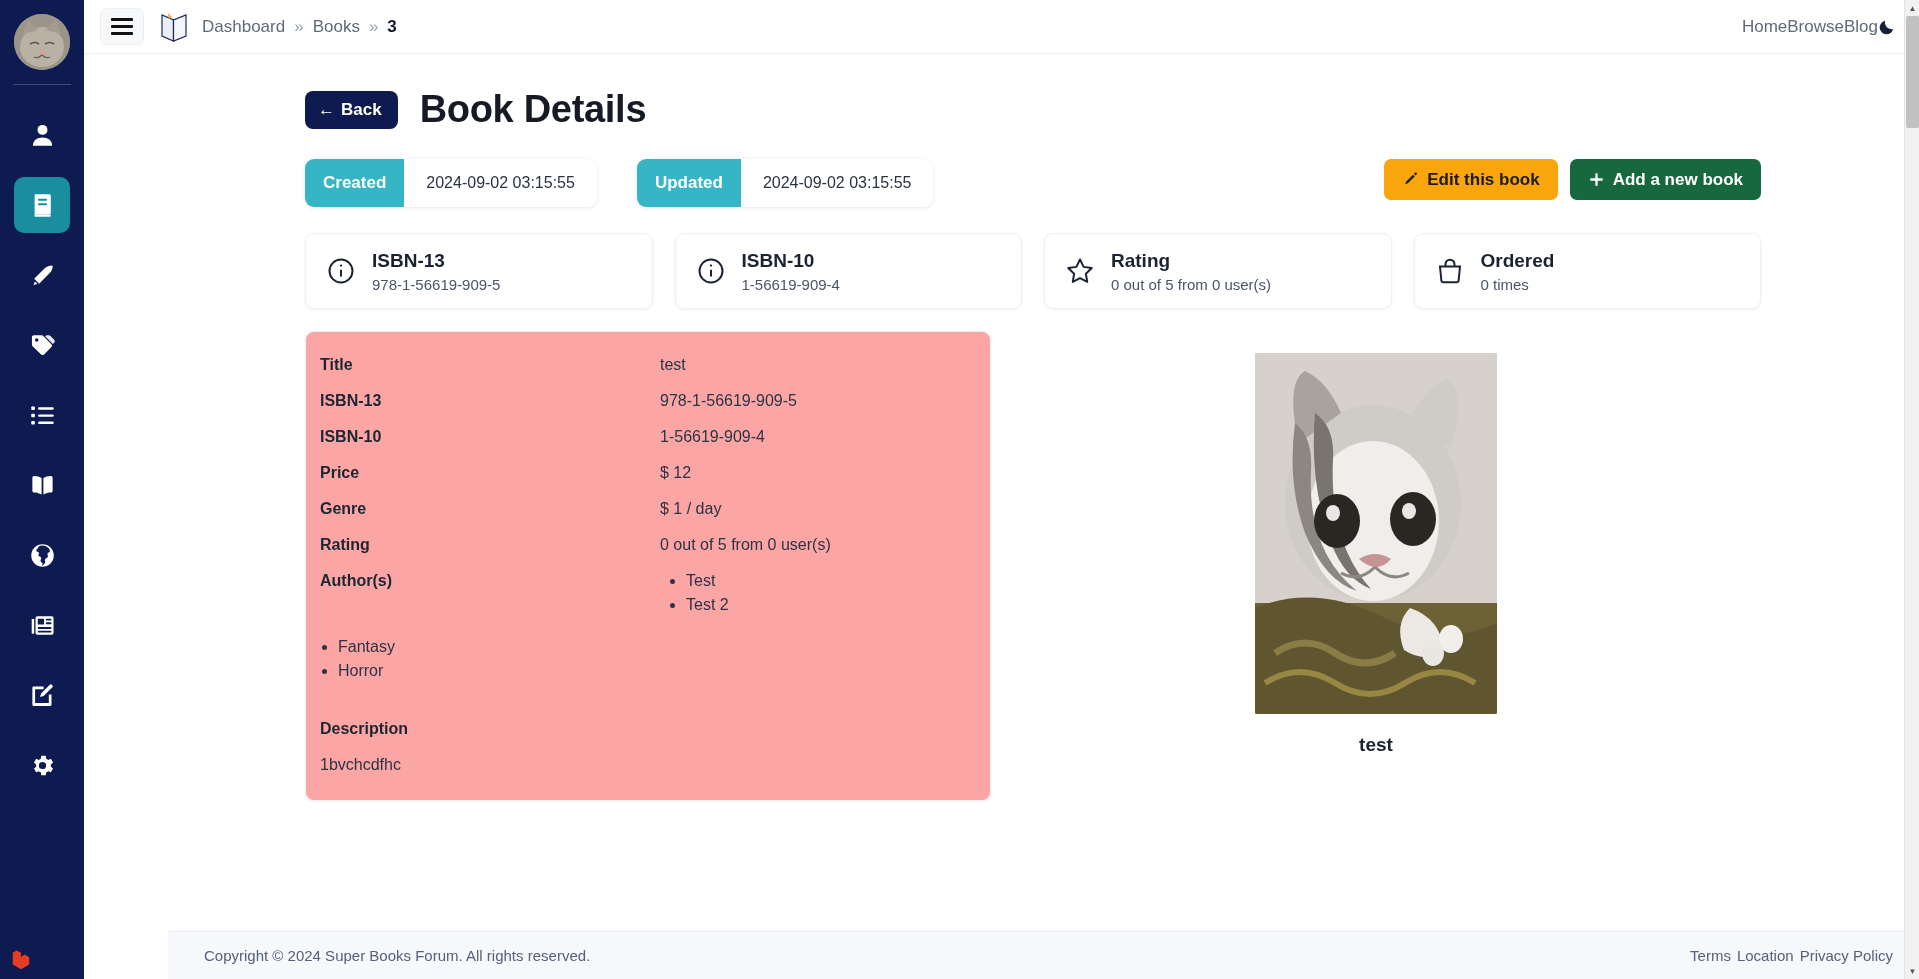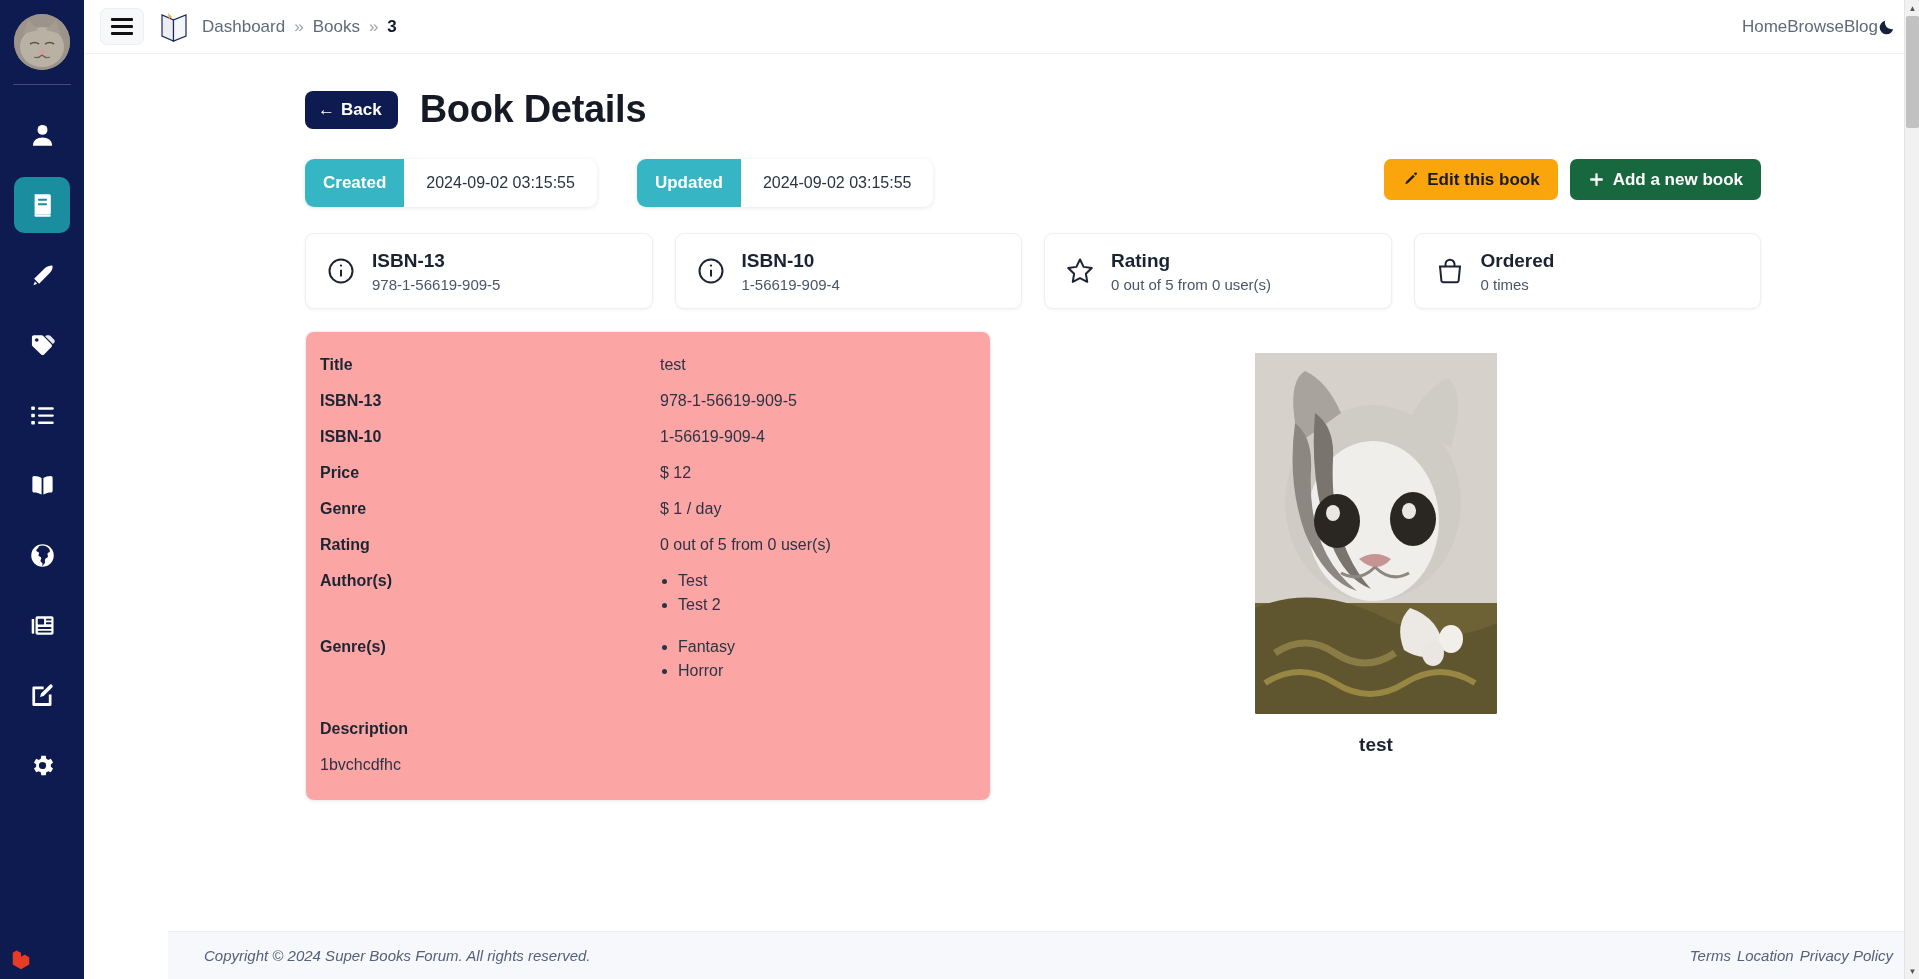--- a/index.html
+++ b/index.html
@@ -184,21 +184,20 @@
 
   
   .footer {
     position: absolute; left: 84px; right: 0; bottom: 0;
     height: 48px; background: #f7f8fb;
     border-top: 1px solid #e9ecf1;
     display:flex; align-items: center;
     padding: 0 26px 0 36px;
     font-size: 15px; color: #55607a;
     overflow: hidden;
-    font-style: italic;
   }
   .footer .f-right { margin-left: auto; display:flex; gap: 6px; }
   .footer a { color: #55607a; text-decoration: none; cursor: pointer; }
 
   
   .scrollbar {
     position: absolute; top: 0; right: 0; width: 15px; height: 979px;
     background: #f1f1f1; border-left: 1px solid #e3e3e3;
   }
   .sb-up, .sb-down {
@@ -495,32 +494,31 @@
             </div>
             <div class="drow">
               <div class="dkey">Genre</div>
               <div class="dval">$ 1 / day</div>
             </div>
             <div class="drow">
               <div class="dkey">Rating</div>
               <div class="dval">0 out of 5 from 0 user(s)</div>
             </div>
 
-            <div class="drow" style="">
+            <div class="drow" style="gap:8px;">
               <div class="dkey">Author(s)</div>
               <div class="dval">
                 <ul>
                   <li>Test</li>
                   <li>Test 2</li>
                 </ul>
               </div>
             </div>
 
             <div class="drow" style="margin-bottom:10px;">
-              <div class="dkey">Genre(s)</div>
               <div class="dval">
                 <ul>
                   <li>Fantasy</li>
                   <li>Horror</li>
                 </ul>
               </div>
             </div>
 
             <div class="desc-key">Description</div>
             <div class="desc-val">1bvchcdfhc</div>

